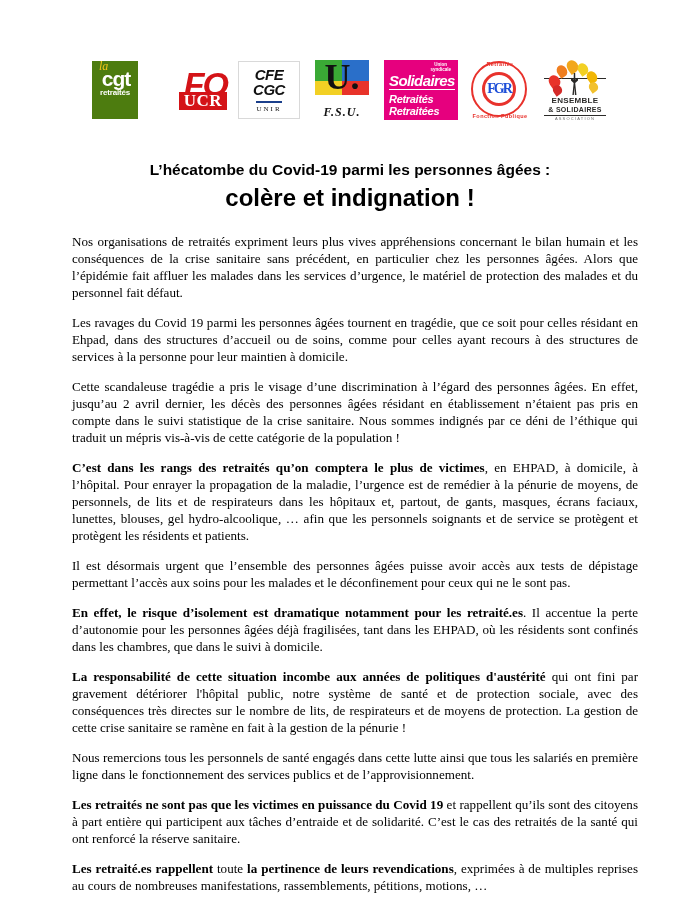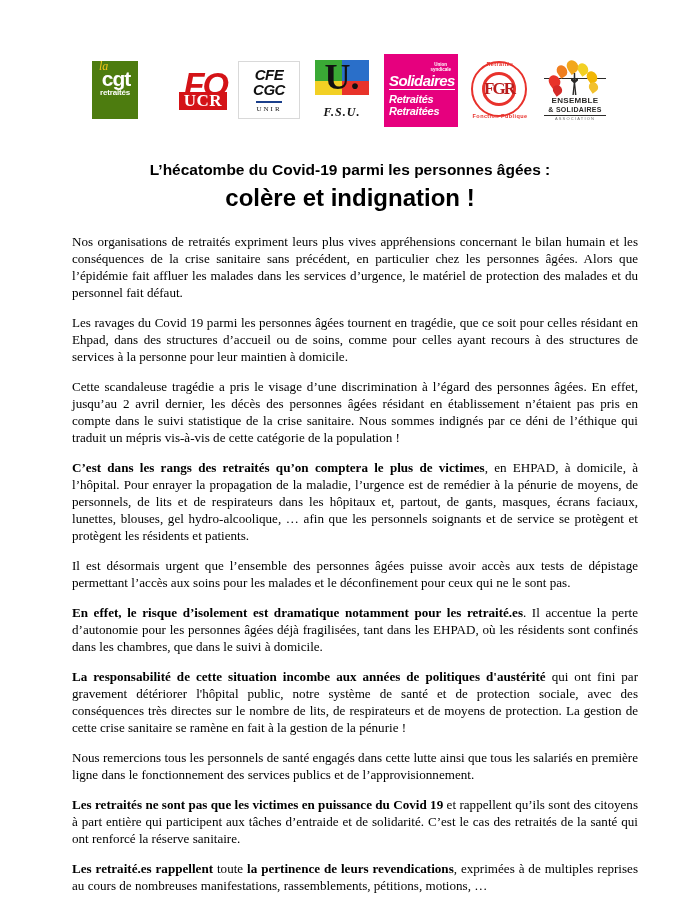--- a/index.html
+++ b/index.html
@@ -171,21 +171,21 @@
     font-style: italic;
     font-size: 12px;
     letter-spacing: 1px;
     margin-top: 10px;
     color: #111111;
   }
 
   
   .logo-solidaires {
     width: 74px;
-    height: 73px;
+    height: 60px;
     background: #e6007e;
     flex-direction: column;
     justify-content: center;
     align-items: flex-start;
     padding: 3px 5px;
     box-sizing: border-box;
   }
   .sol-union {
     font-family: "Liberation Sans", sans-serif;
     font-weight: bold;
@@ -232,24 +232,24 @@
     border-radius: 50%;
     box-sizing: border-box;
   }
   .fgr-core {
     position: absolute;
     left: 13px; top: 13px;
     width: 34px; height: 34px;
     border: 3px solid #e8322c;
     border-radius: 50%;
     box-sizing: border-box;
-    color: #b91c1c;
-    font-family: "Liberation Serif", serif;
-    font-weight: bold;
-    font-size: 17px;
+    color: #1d4ed8;
+    font-family: "Liberation Serif", serif;
+    font-weight: bold;
+    font-size: 14px;
     display: flex;
     align-items: center;
     justify-content: center;
     letter-spacing: -2px;
   }
   .fgr-top, .fgr-bottom {
     position: absolute;
     left: 0;
     width: 62px;
     text-align: center;

